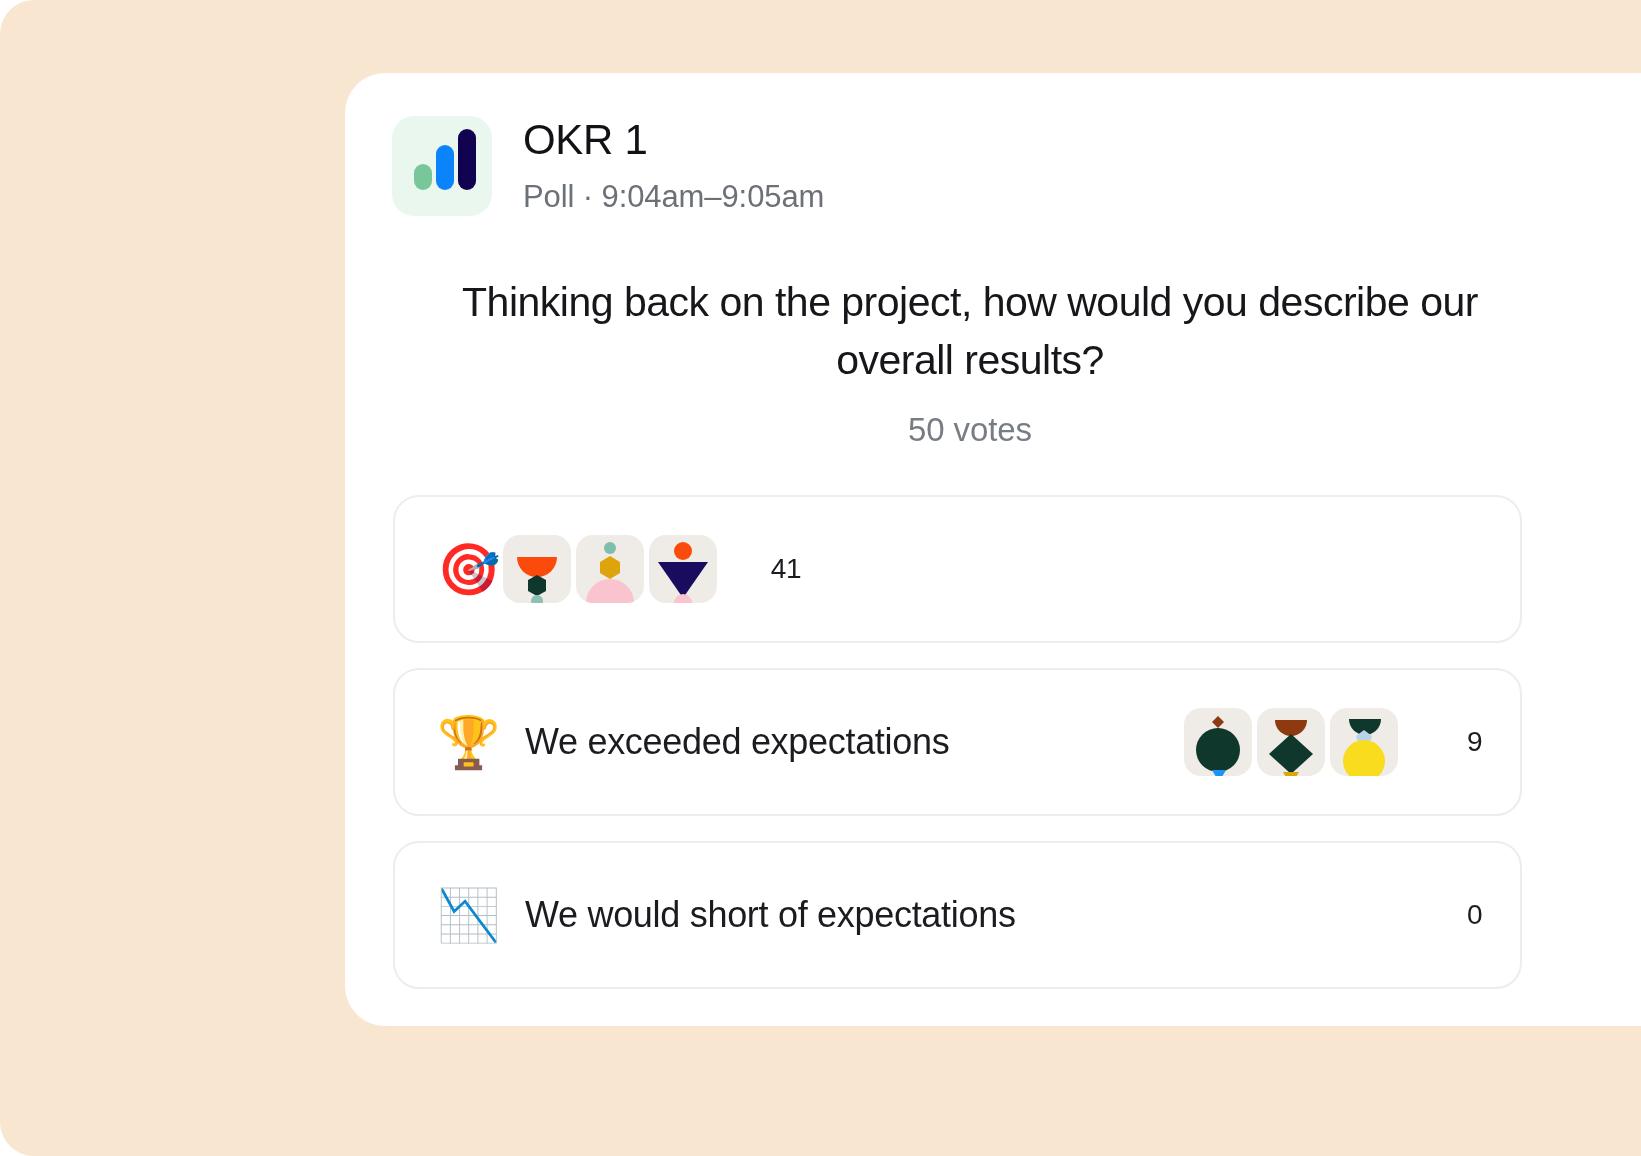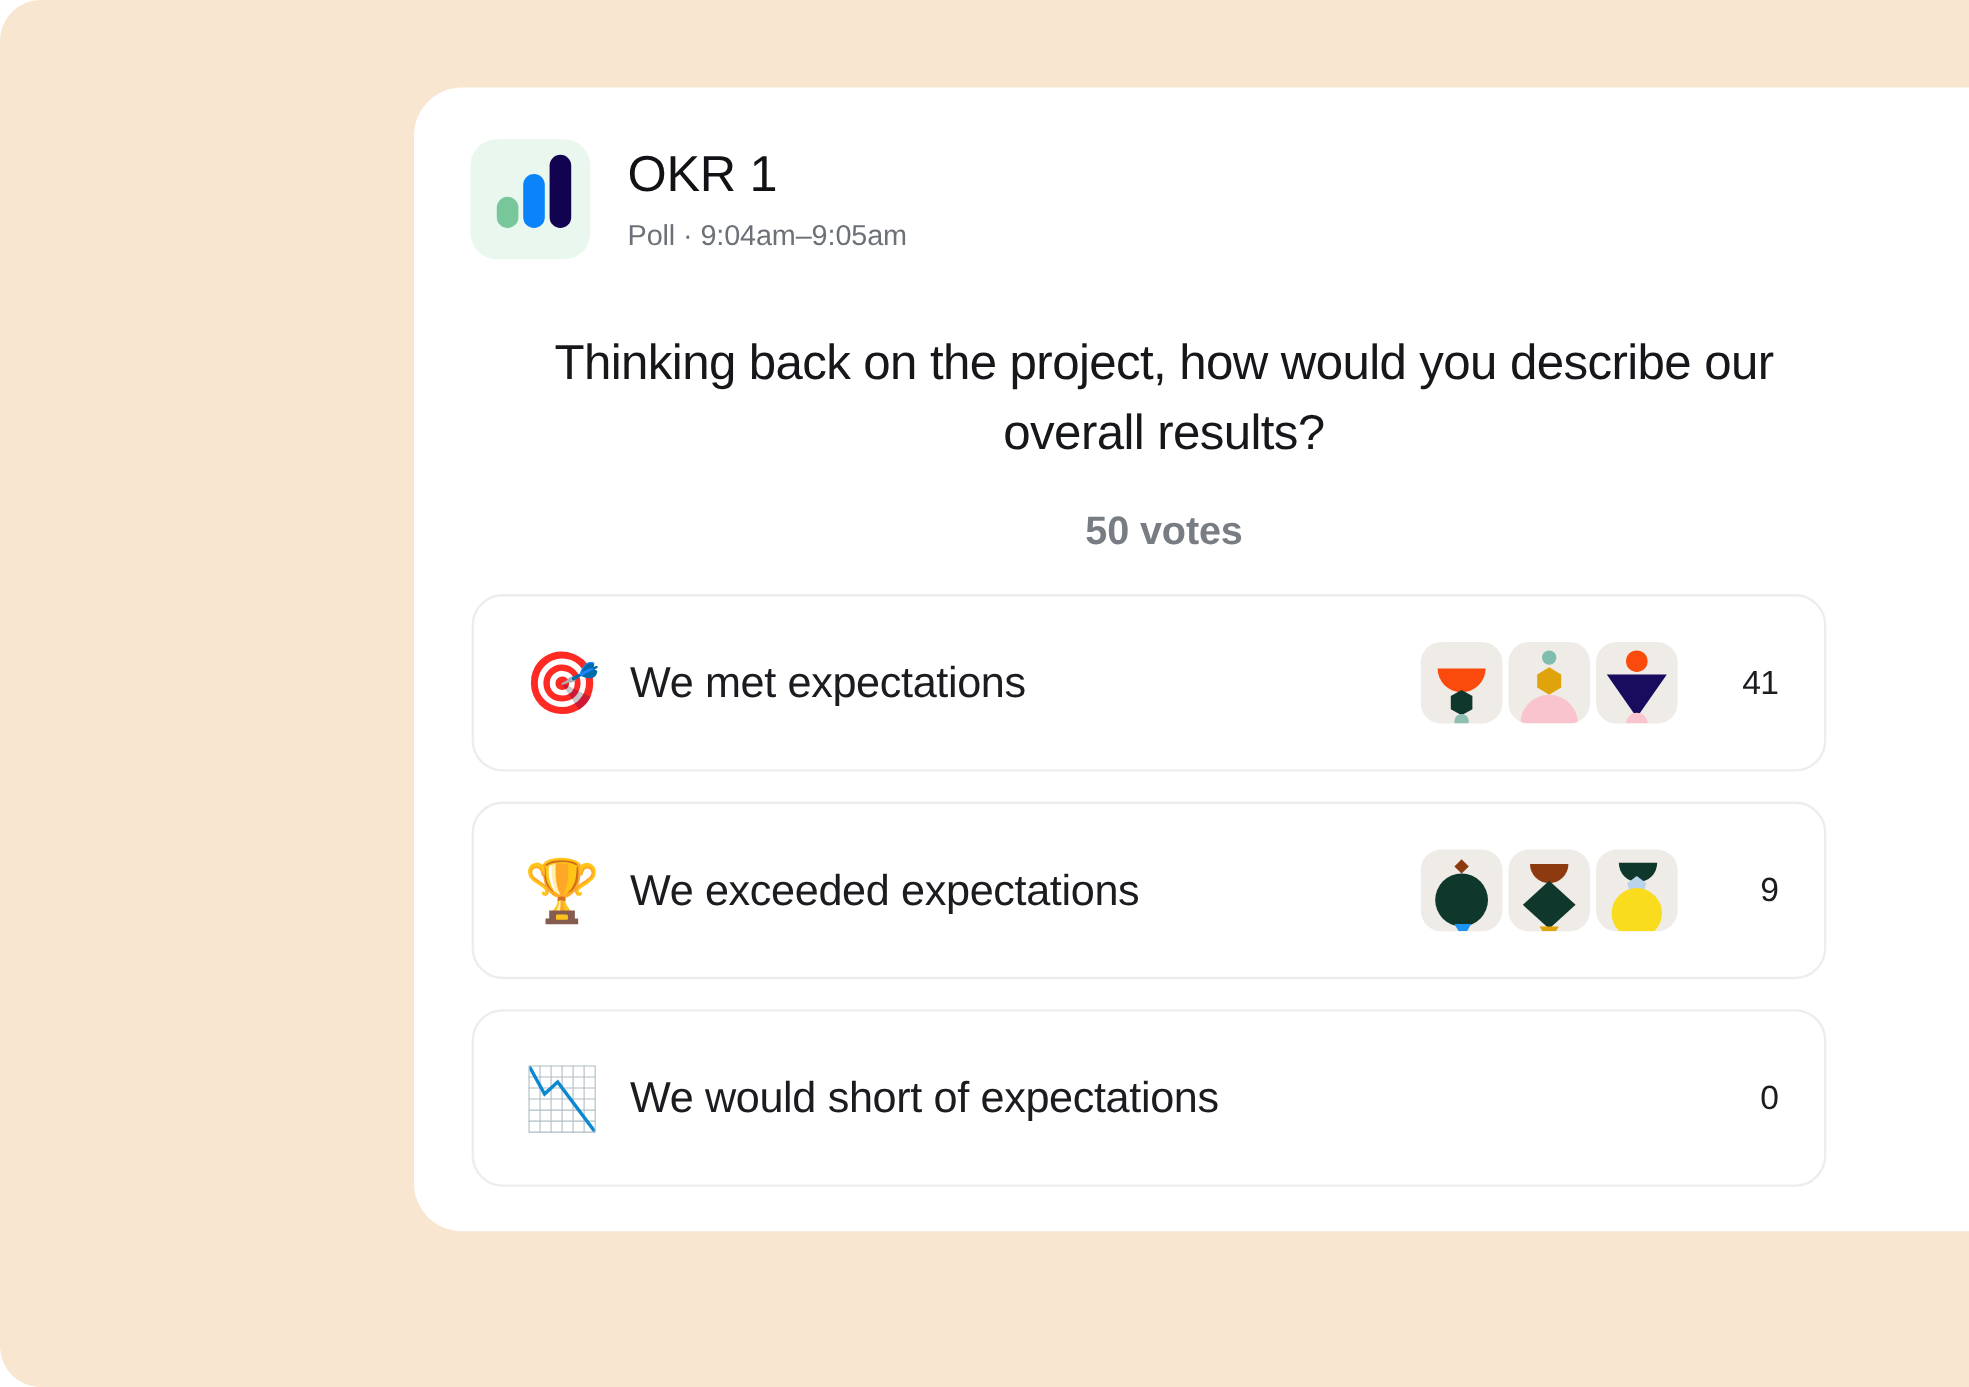--- a/index.html
+++ b/index.html
@@ -67,21 +67,21 @@
 
   .header-text { display: flex; flex-direction: column; gap: 15px; }
   .poll-title {
     font-size: 42px;
     font-weight: 400;
     color: #111215;
     letter-spacing: -0.3px;
     line-height: 1.12;
   }
   .poll-meta {
-    font-size: 24px;
+    font-size: 31px;
     font-weight: 400;
     color: #6C7178;
     letter-spacing: -0.1px;
     line-height: 1.2;
   }
 
   
   .question-block {
     position: absolute;
     left: 60px;
@@ -91,24 +91,24 @@
   }
   .question {
     font-size: 41px;
     font-weight: 400;
     color: #16171A;
     line-height: 1.42;
     letter-spacing: -0.5px;
     margin: 0;
   }
   .votes {
-    margin-top: 34px;
+    margin-top: 22px;
     font-size: 33px;
     color: #787D84;
-    font-weight: 700;
+    font-weight: 400;
     letter-spacing: -0.1px;
   }
 
   
   .options {
     position: absolute;
     left: 48px;
     top: 422px;
     width: 1129px;
     display: flex;
@@ -193,21 +193,20 @@
 
     <div class="question-block">
       <h1 class="question">Thinking back on the project, how would you describe our overall results?</h1>
       <div class="votes">50 votes</div>
     </div>
 
     <div class="options">
 
       <div class="option-row">
         <div class="option-emoji">🎯</div>
-        <div class="option-label">We met expectations</div>
         <div class="avatars">
           <div class="avatar">
             <svg viewBox="0 0 68 68" aria-hidden="true">
               <path d="M14 22 H54 A20 20 0 0 1 14 22 Z" fill="#FA4B0C"></path>
               <polygon points="34,40 43,45 43,56 34,61 25,56 25,45" fill="#10372B"></polygon>
               <circle cx="34" cy="66" r="6" fill="#8FBFB1"></circle>
             </svg>
           </div>
           <div class="avatar">
             <svg viewBox="0 0 68 68" aria-hidden="true">

